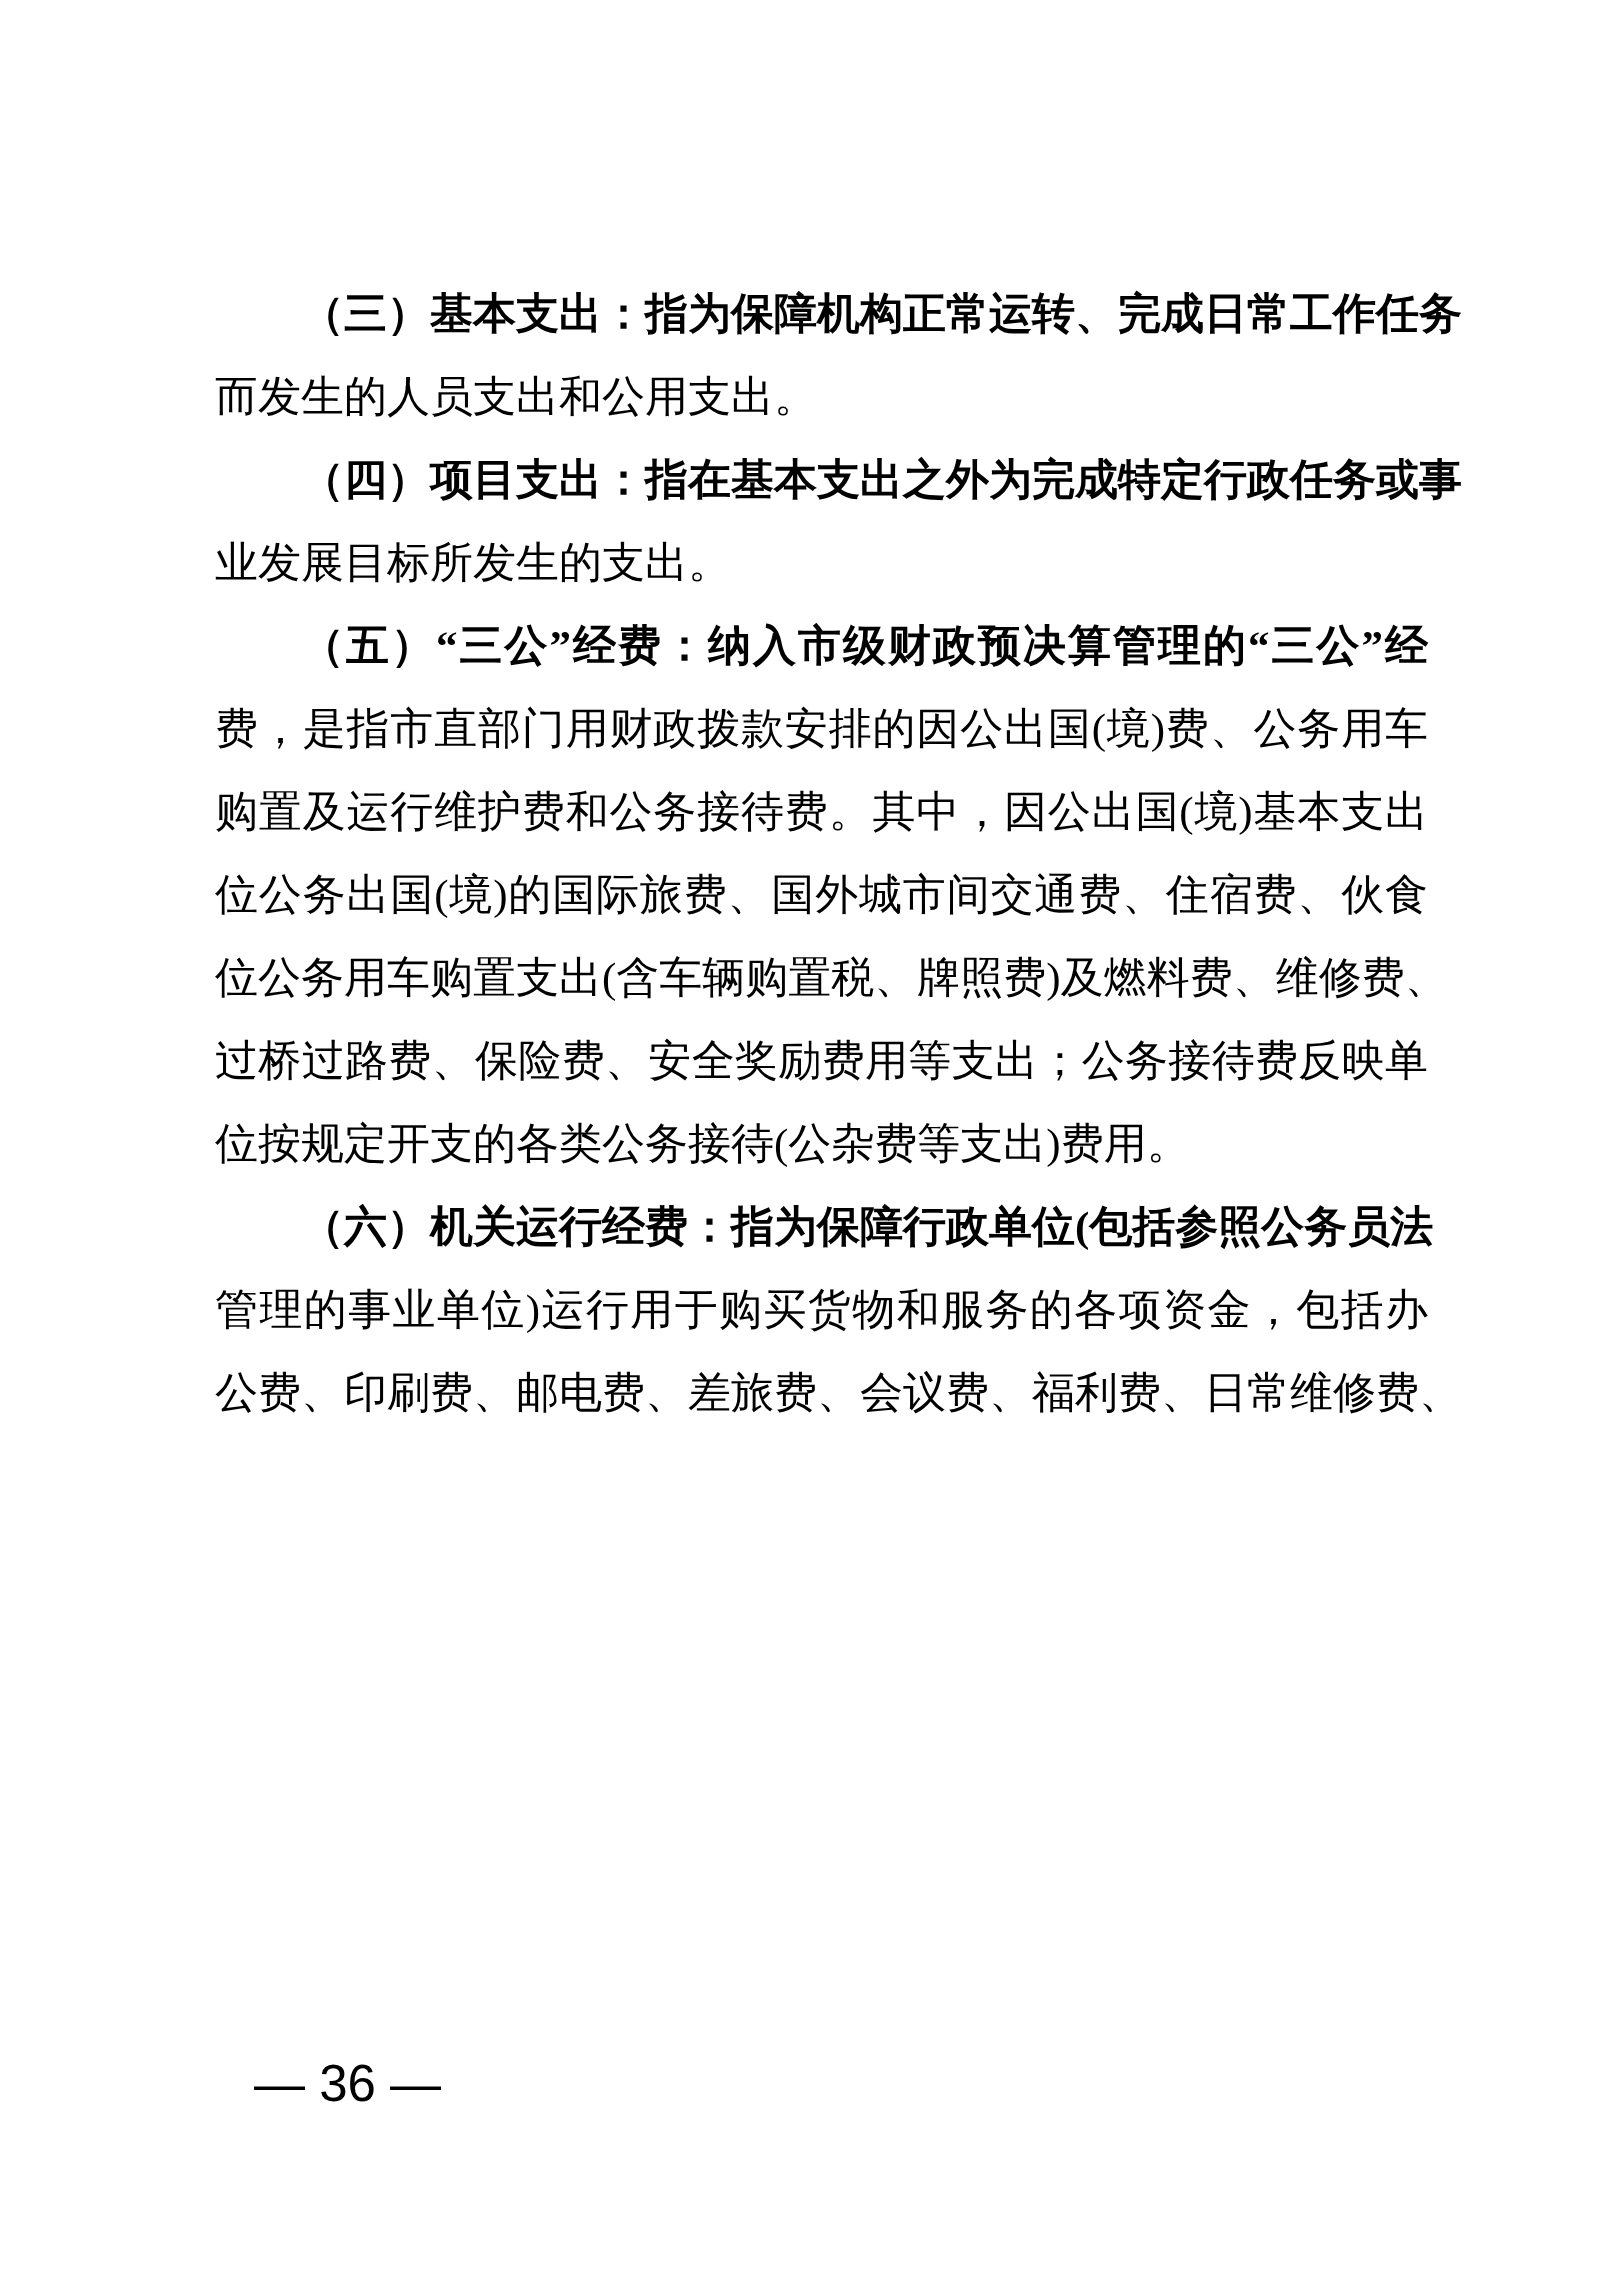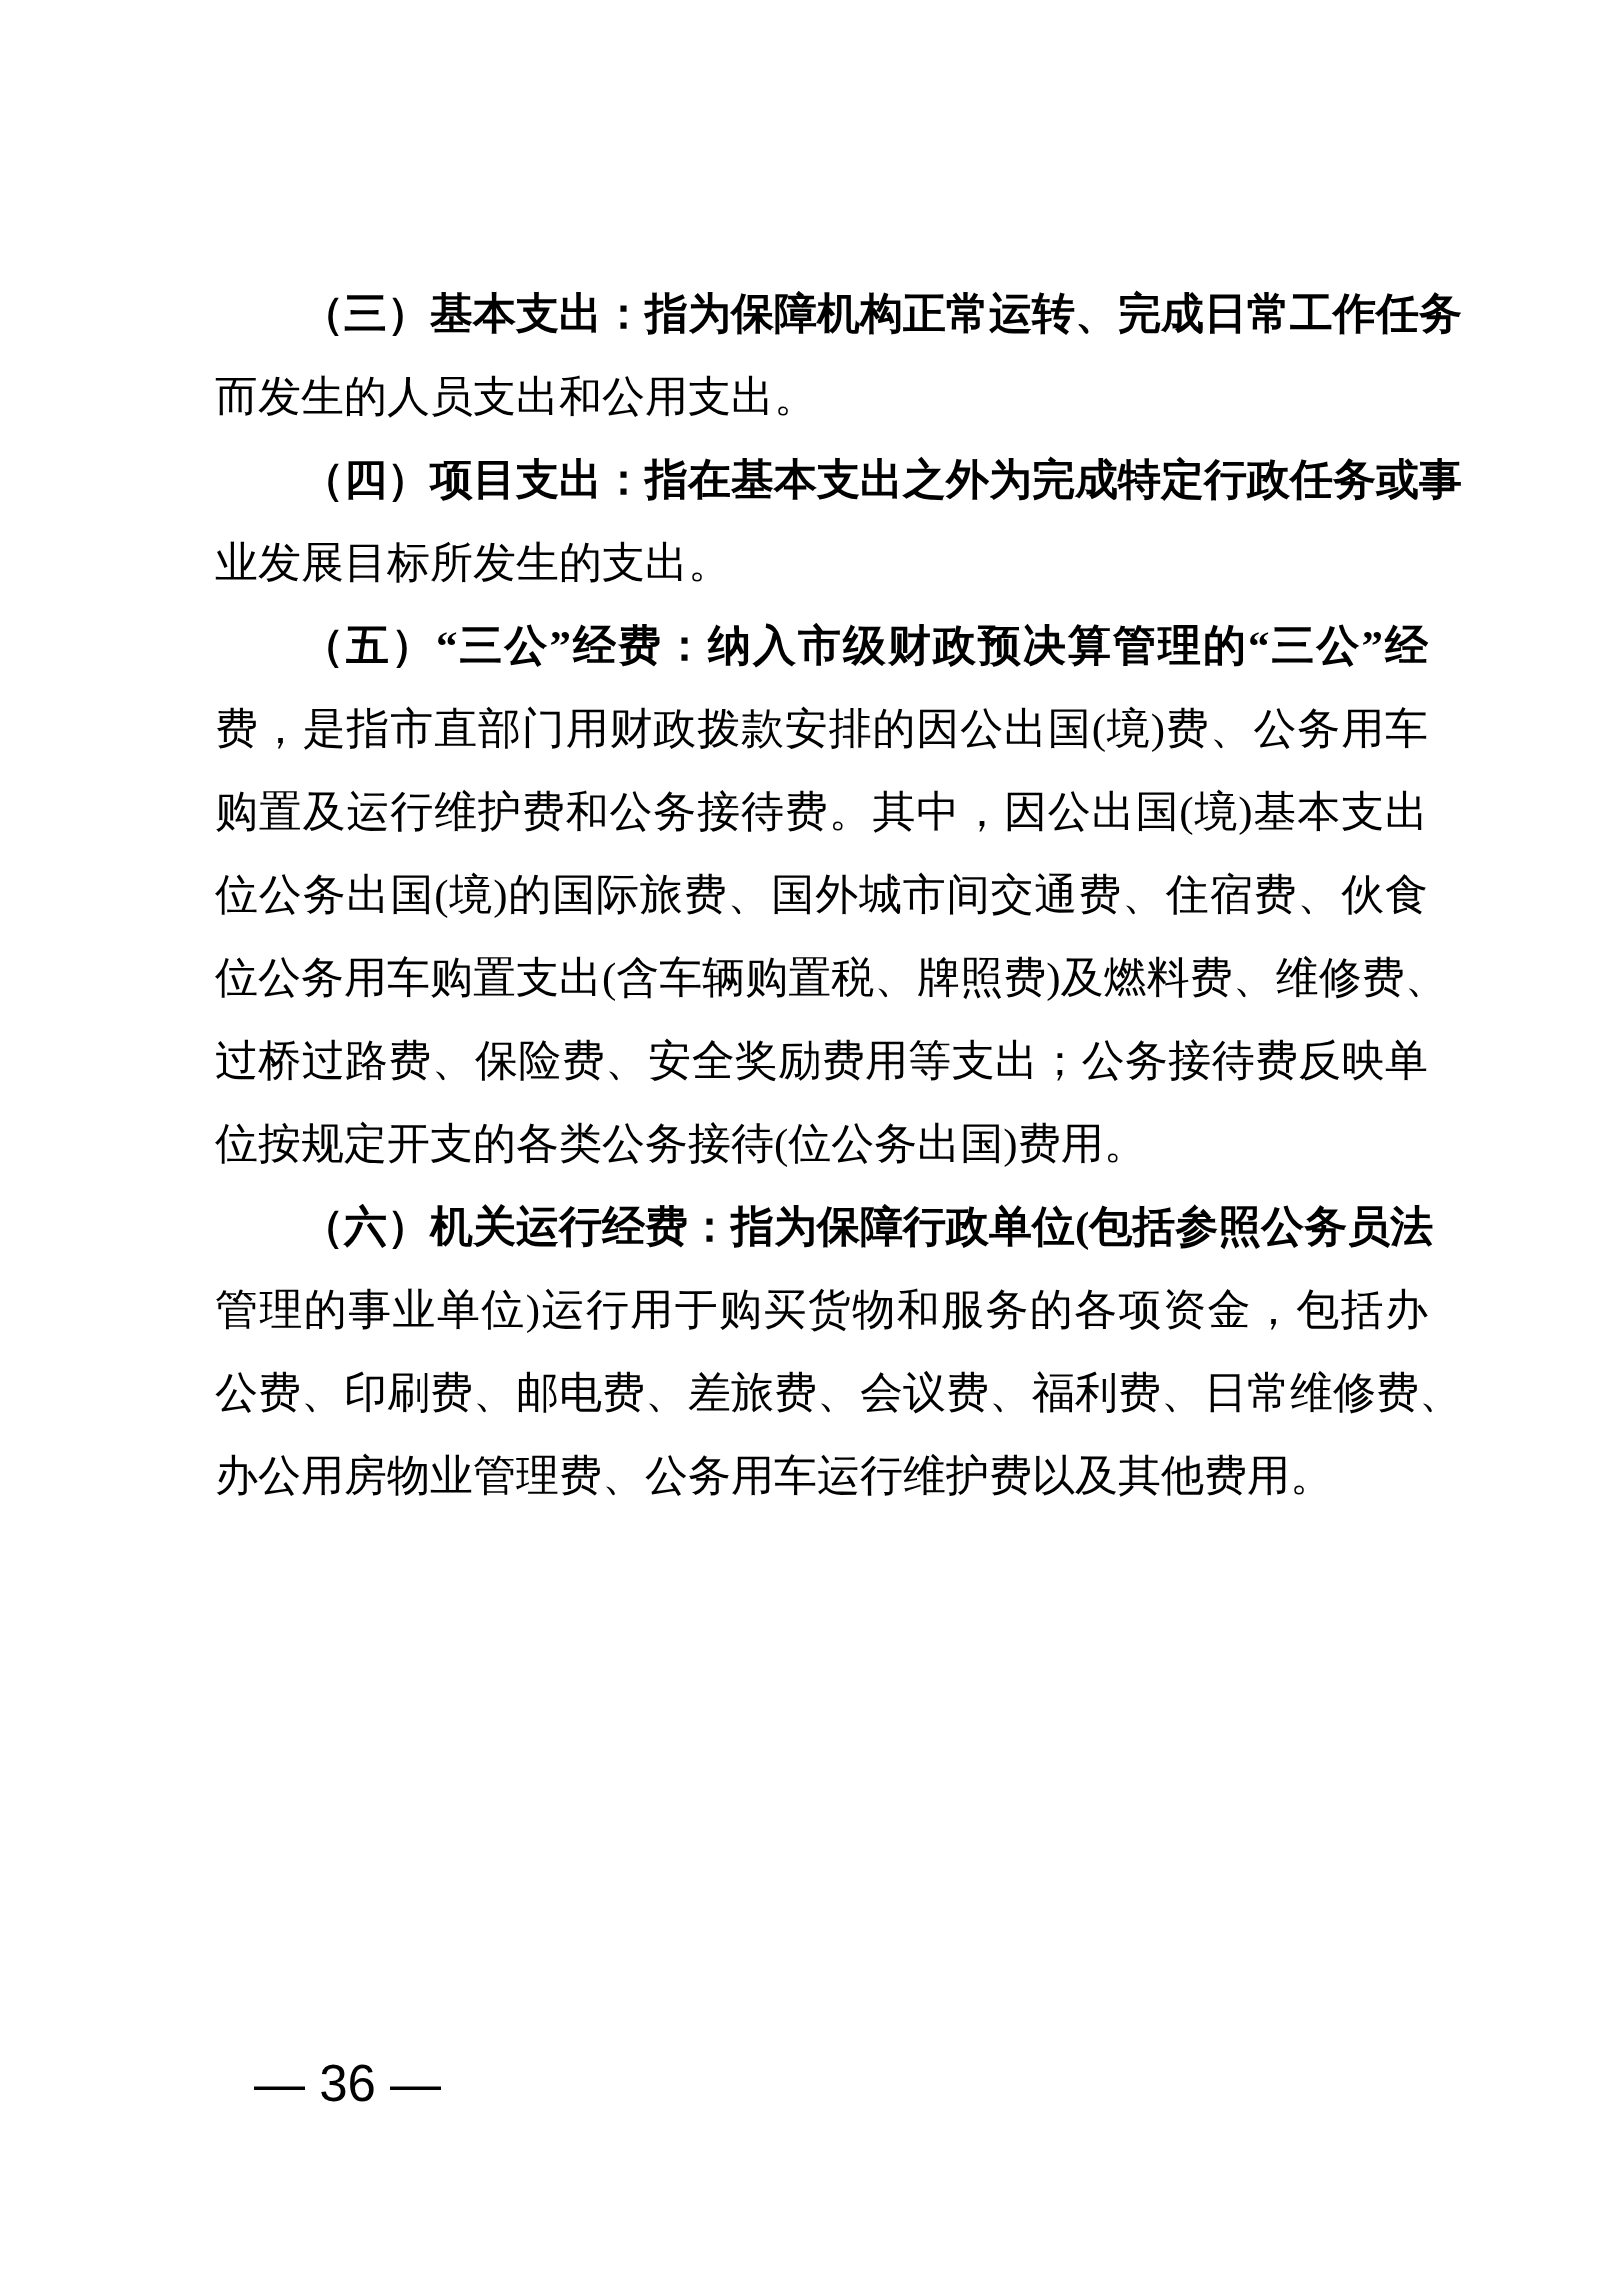--- a/index.html
+++ b/index.html
@@ -57,28 +57,27 @@
       <span class="line para-end">业发展目标所发生的支出。</span>
     </div>
 
     <div class="paragraph">
       <span class="line first">（五）“三公”经费：纳入市级财政预决算管理的“三公”经</span>
       <span class="line">费，是指市直部门用财政拨款安排的因公出国(境)费、公务用车</span>
       <span class="line">购置及运行维护费和公务接待费。其中，因公出国(境)基本支出</span>
       <span class="line">位公务出国(境)的国际旅费、国外城市间交通费、住宿费、伙食</span>
       <span class="line">位公务用车购置支出(含车辆购置税、牌照费)及燃料费、维修费、</span>
       <span class="line">过桥过路费、保险费、安全奖励费用等支出；公务接待费反映单</span>
-      <span class="line para-end">位按规定开支的各类公务接待(位公务出国)费用。</span>
+      <span class="line para-end">位按规定开支的各类公务接待(公杂费等支出)费用。</span>
     </div>
 
     <div class="paragraph">
       <span class="line first">（六）机关运行经费：指为保障行政单位(包括参照公务员法</span>
       <span class="line">管理的事业单位)运行用于购买货物和服务的各项资金，包括办</span>
       <span class="line">公费、印刷费、邮电费、差旅费、会议费、福利费、日常维修费、</span>
-      <span class="line para-end">办公用房物业管理费、公务用车运行维护费以及其他费用。</span>
     </div>
 
   </div>
 
   <div class="footer">— 36 —</div>
 
 </div>
 
 
 </body></html>

